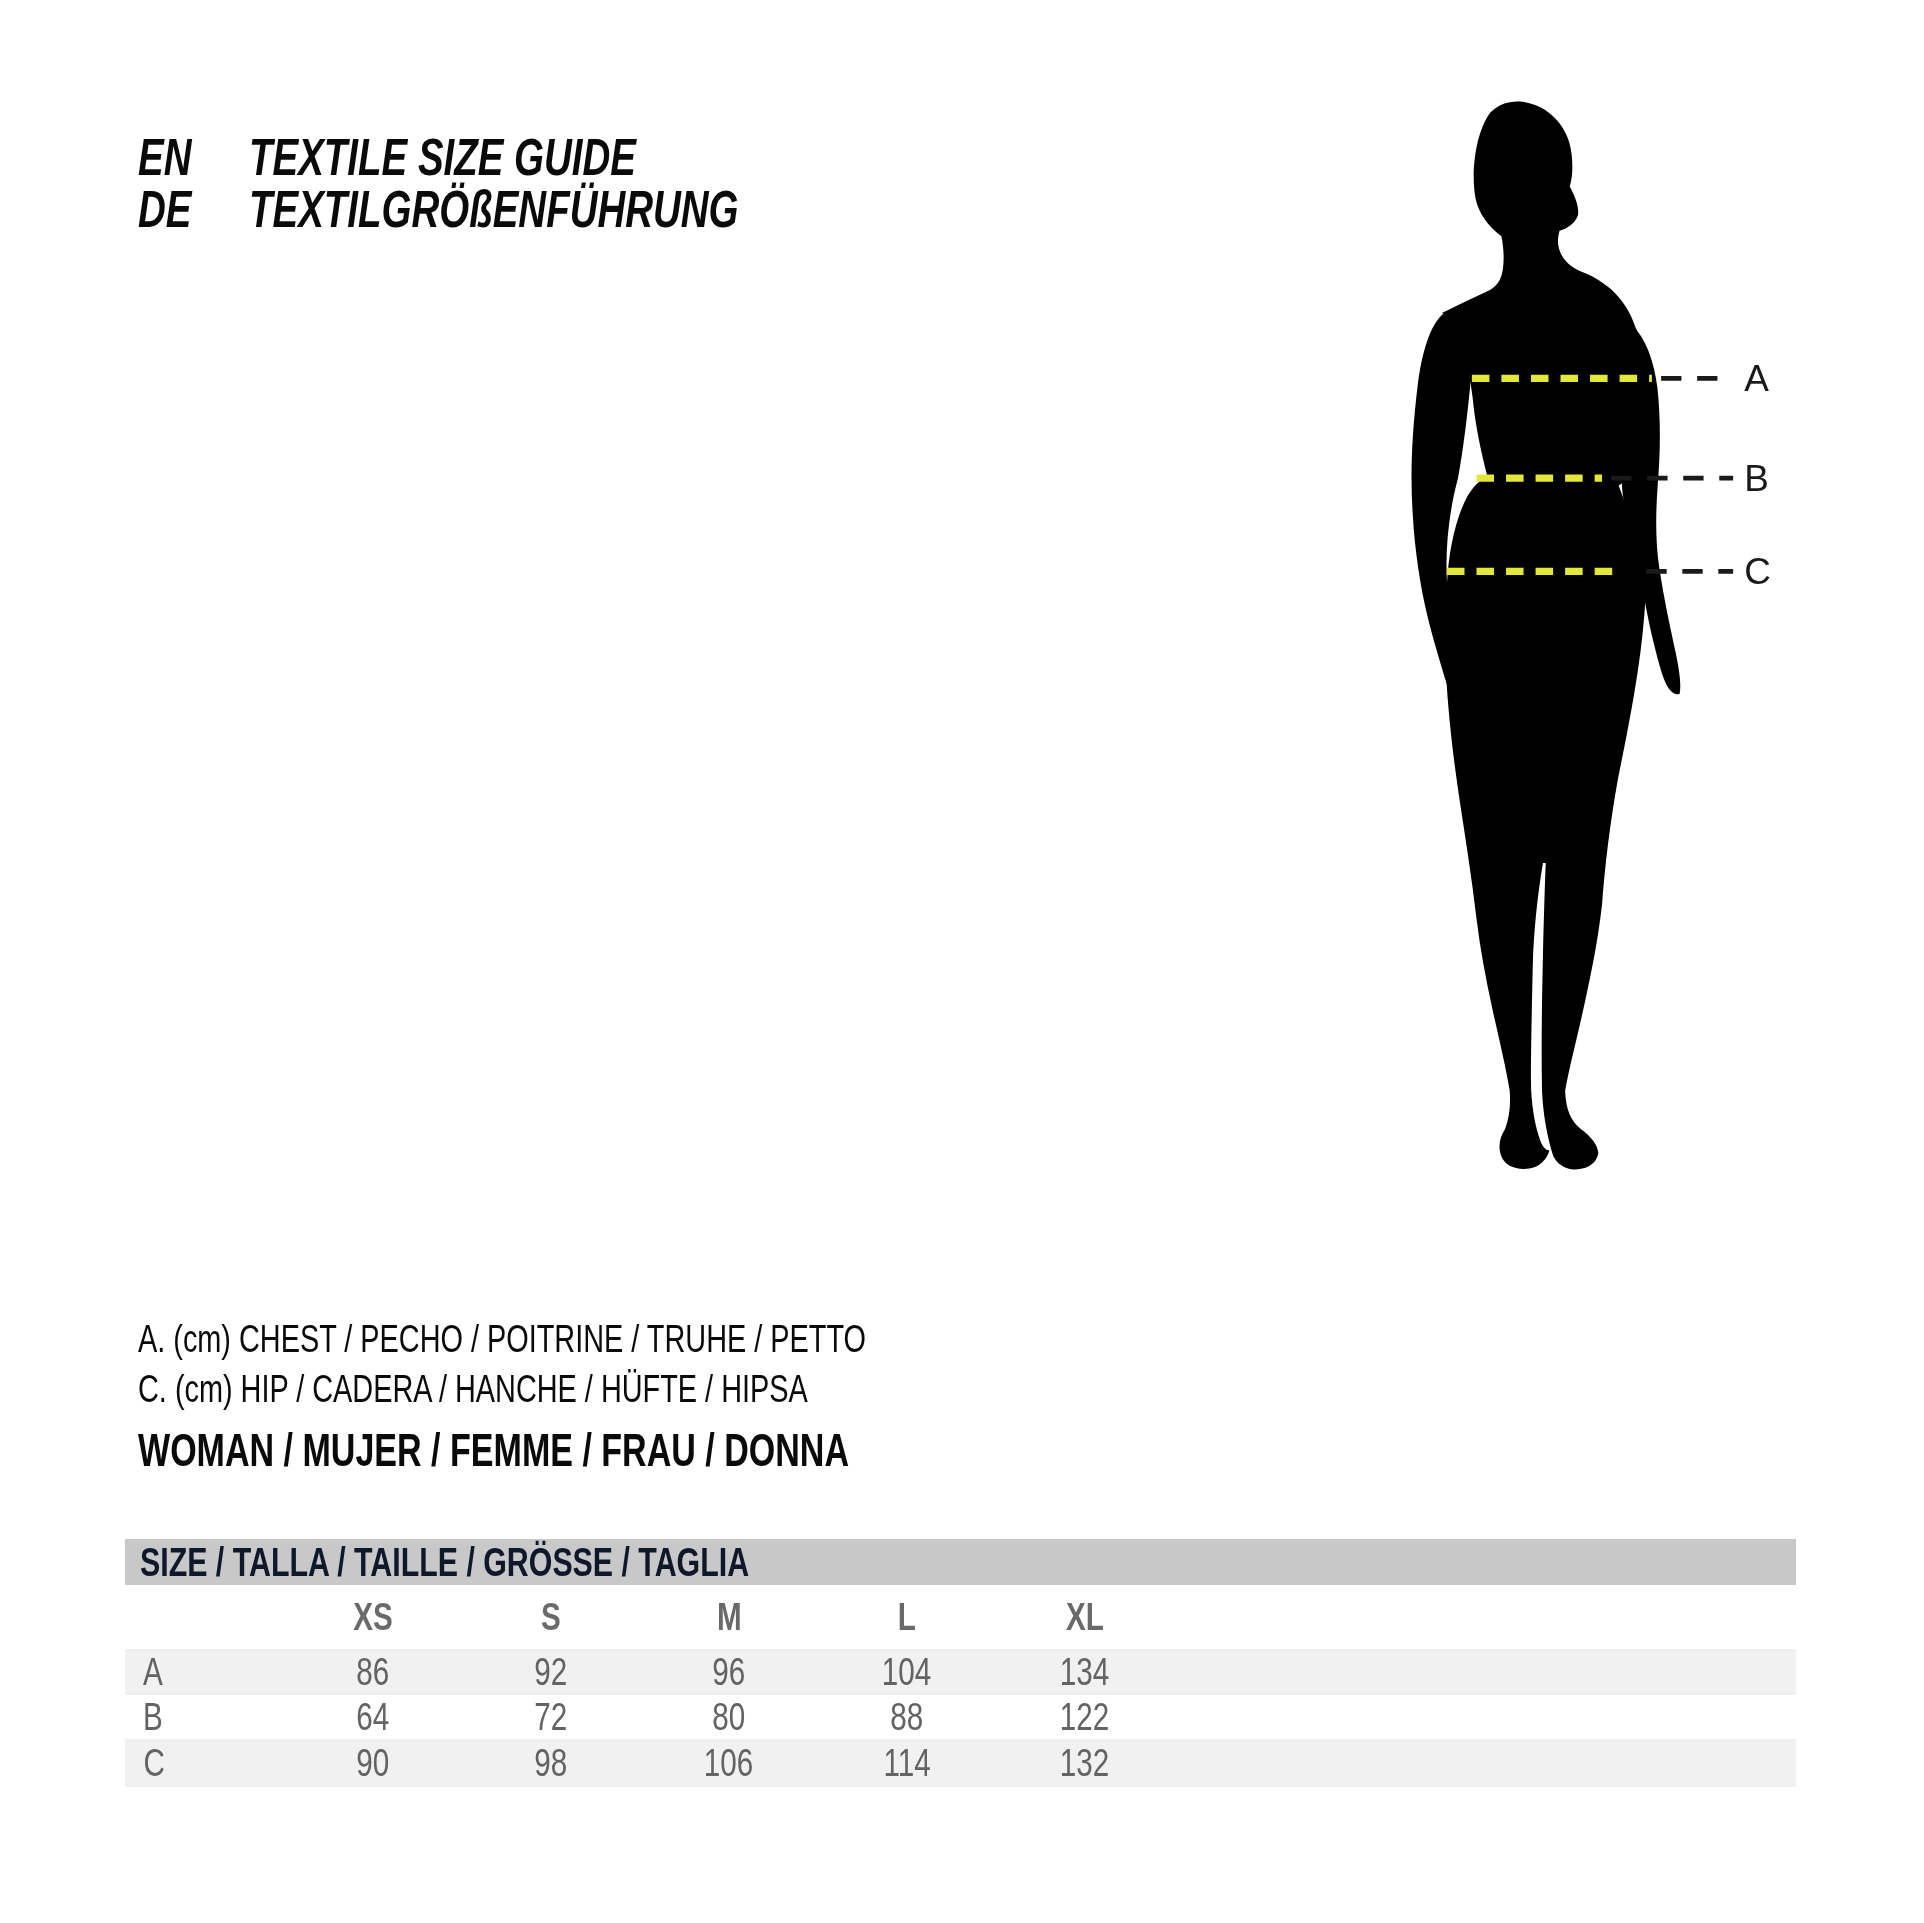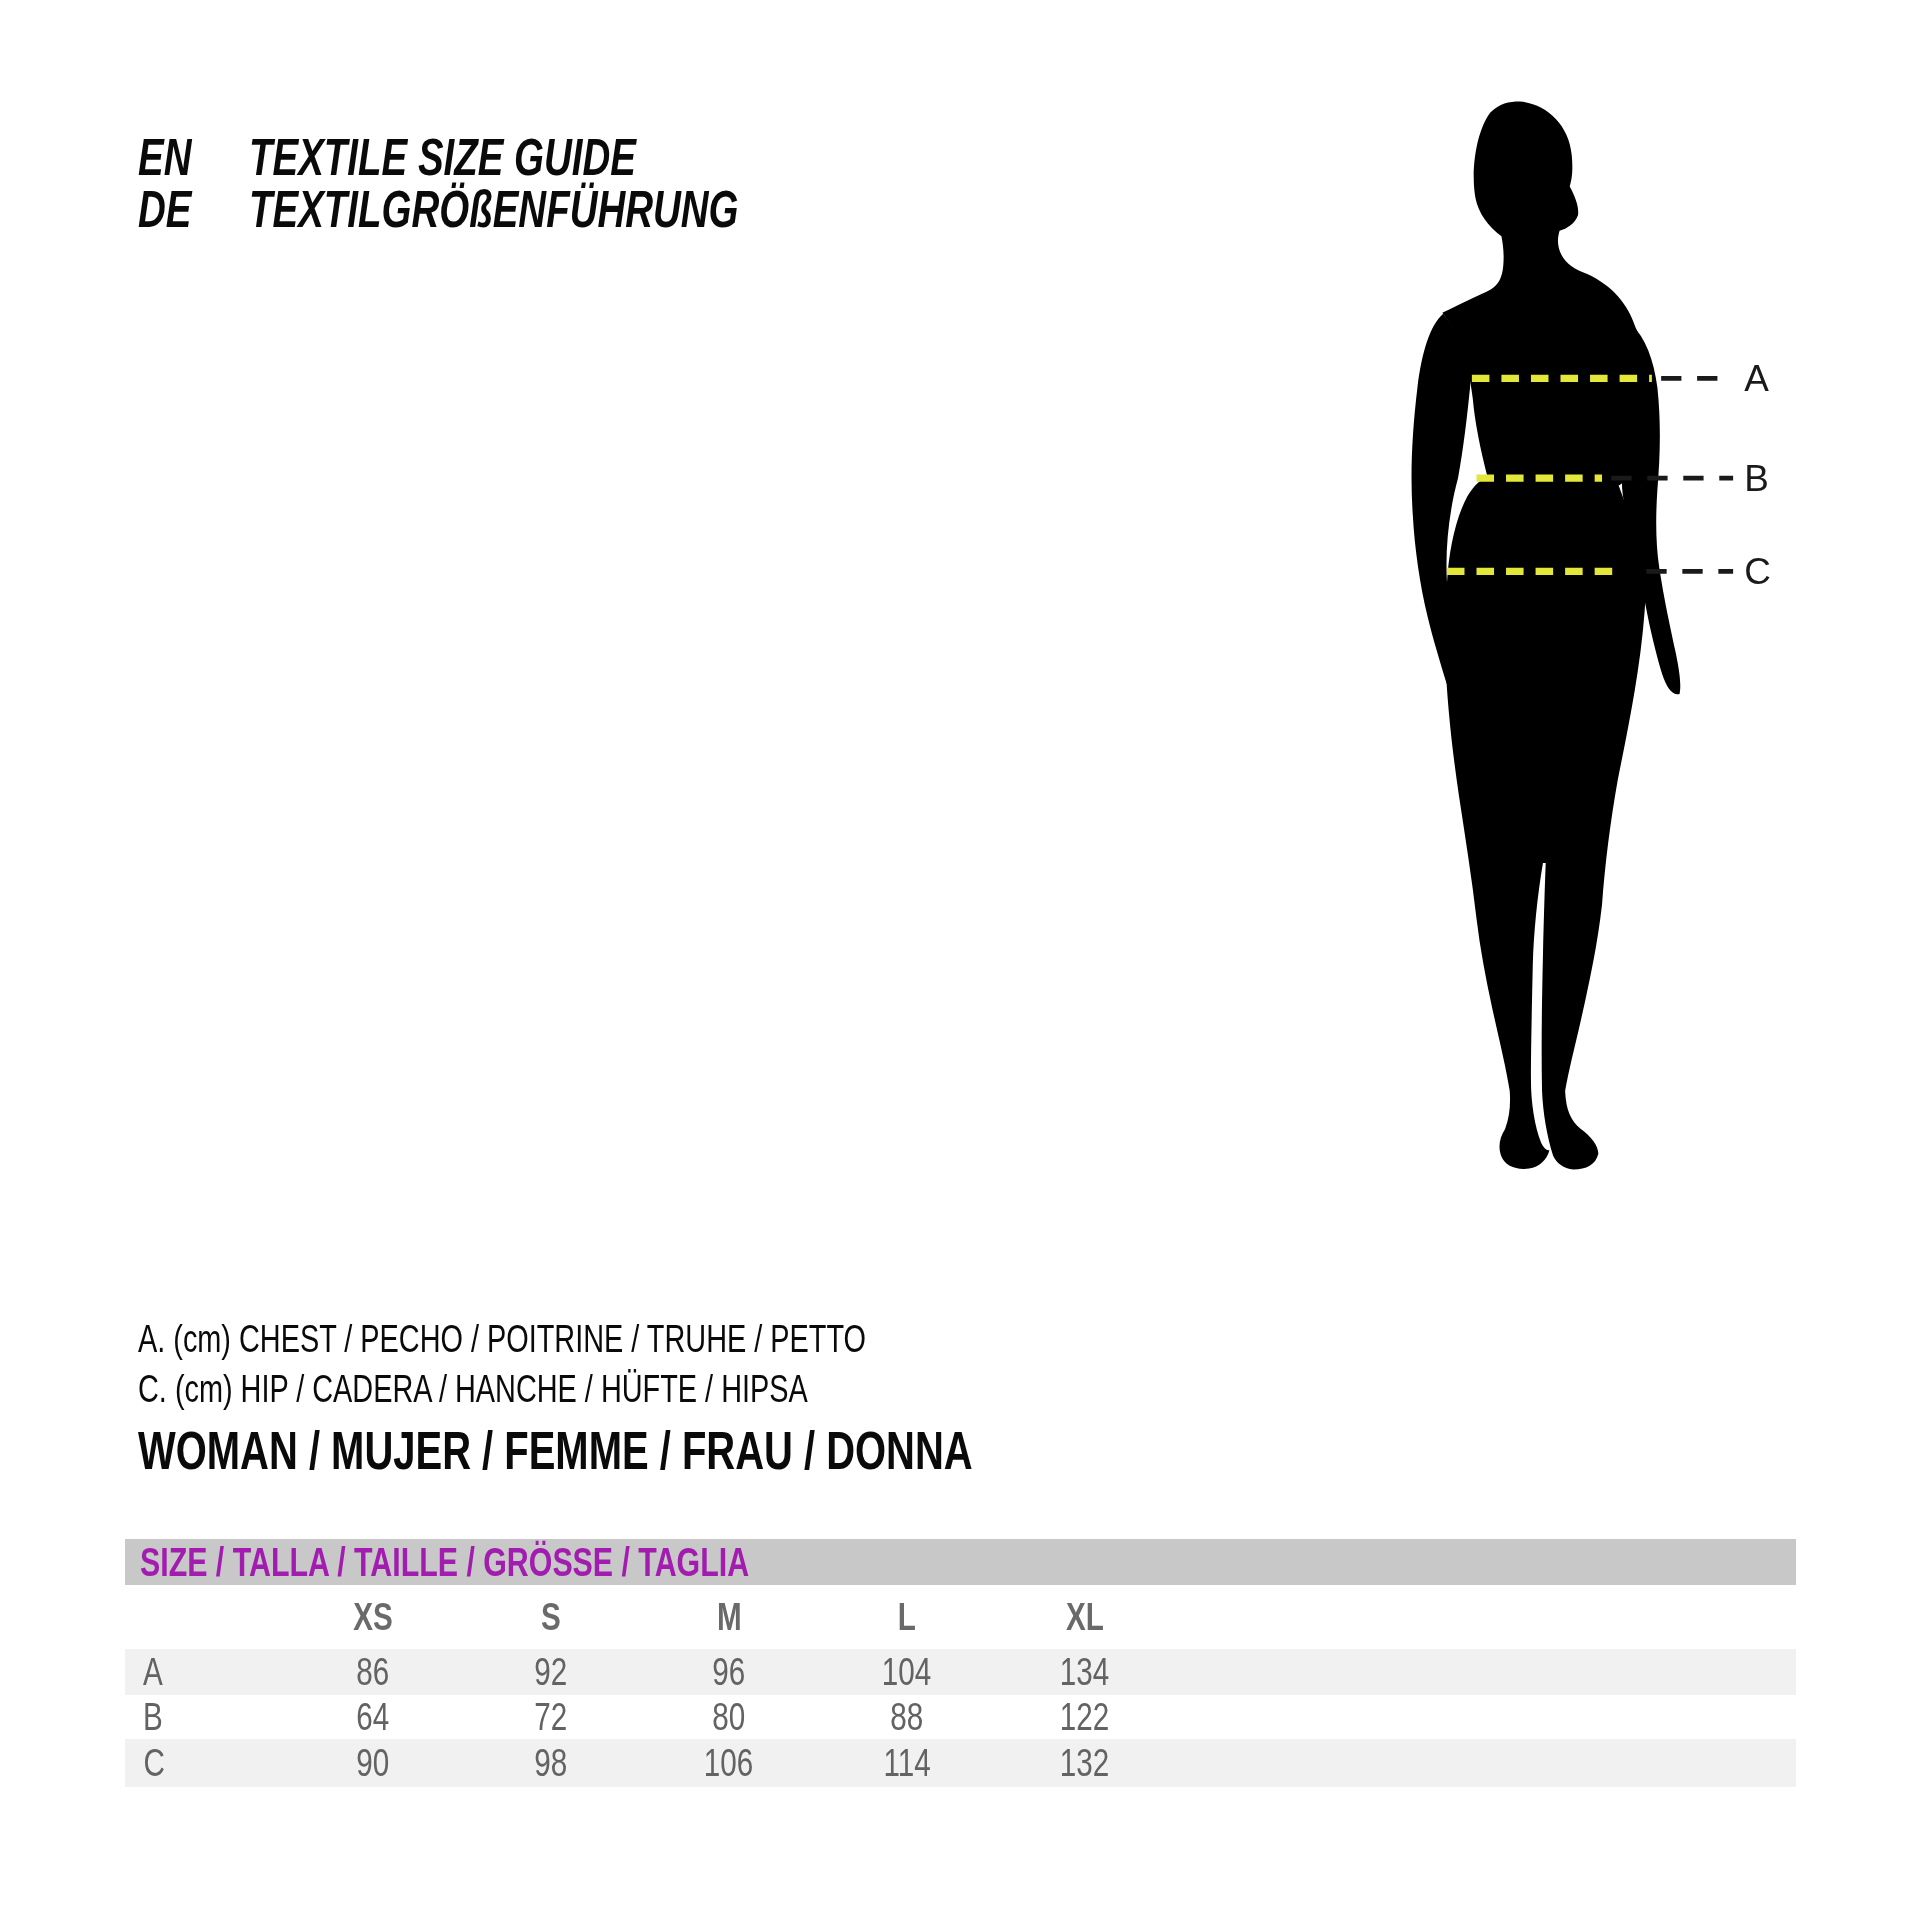--- a/index.html
+++ b/index.html
@@ -19,28 +19,28 @@
   .langs{position:absolute;left:138px;top:131px;font-style:italic;}
   .lang-row{display:flex;height:52px;line-height:52px;font-size:52px;font-weight:700;}
   .lang-code{width:111px;flex:0 0 111px;}
 
   
   .figure{position:absolute;left:1384px;top:83px;width:425px;height:1117px;}
 
   
   .measures{position:absolute;left:138px;top:1314px;}
   .measure-row{height:50px;line-height:50px;font-size:39px;font-weight:400;}
-  .audience-row{margin-top:11px;height:50px;line-height:50px;font-size:54px;font-weight:700;}
+  .audience-row{margin-top:11px;height:50px;line-height:50px;font-size:46px;font-weight:700;}
 
   
   .size-table{position:absolute;left:125px;top:1539px;width:1671px;}
   .st-header{
     height:46px;background:#c8c8c8;display:flex;align-items:center;
     padding-left:14.8px;box-sizing:border-box;
-    font-size:41px;font-weight:700;color:#a21caf;
+    font-size:41px;font-weight:700;color:#0f172a;
   }
   .st-row{
     display:grid;
     grid-template-columns:159px repeat(5,178px) 1fr;
     align-items:center;
     font-size:39px;color:#636363;
   }
   .st-row.sizes{height:64px;font-weight:700;color:#6a6a6a;}
   .st-row.band{background:#f1f1f1;}
   .st-row.r1{height:46px;}

